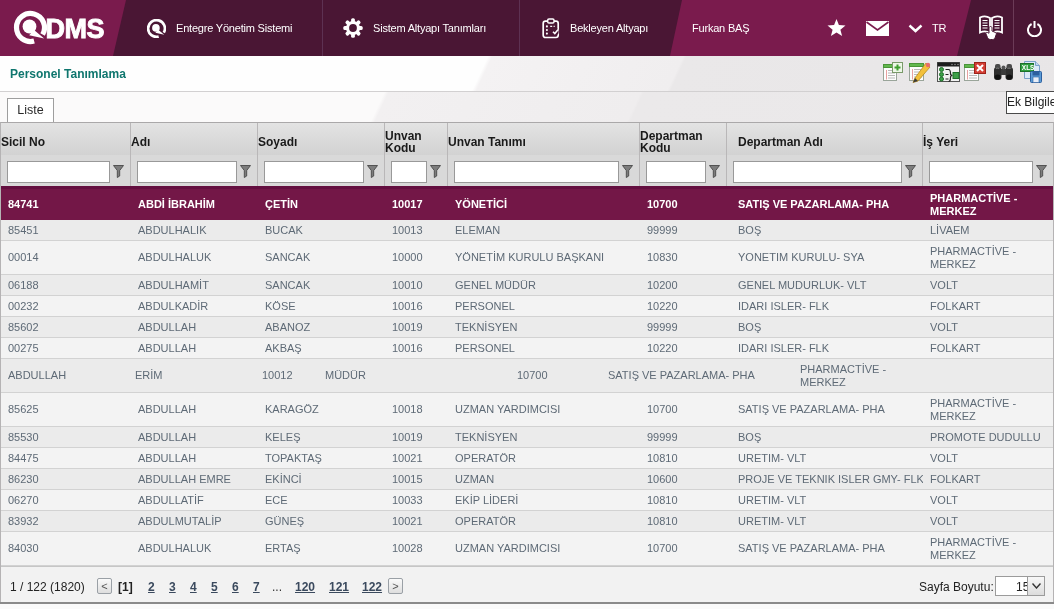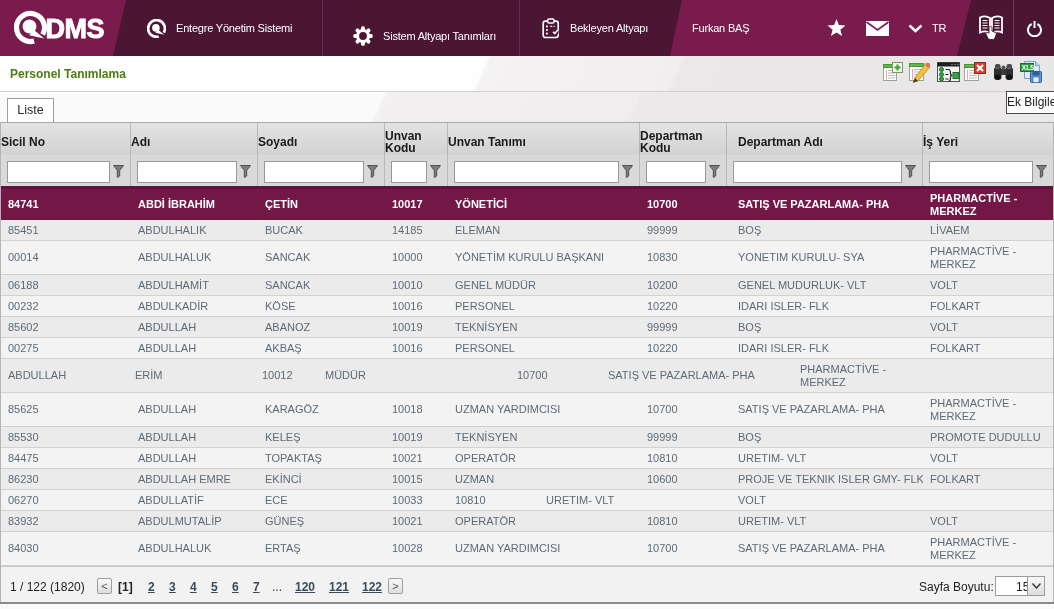--- a/index.html
+++ b/index.html
@@ -11,21 +11,21 @@
 
 
 #nav { position:absolute; left:0; top:0; width:1054px; height:56px; background:#4a1634; }
 .navsep { position:absolute; top:0; height:56px; width:1px; background:#5d3152; }
 .navitem { position:absolute; top:0; height:56px; color:#fff; font-size:11px; letter-spacing:-0.2px; display:flex; align-items:center; }
 .navitem svg { margin-right:10px; }
 
 
 #contentbg { position:absolute; left:0; top:56px; width:1054px; height:66px;
   background:linear-gradient(115deg,#fefefe 0%,#fefefe 45%,#f4f2f3 45.4%,#f0eeef 63%,#eae8e9 63.3%,#e8e6e7 100%); }
-#heading { position:absolute; left:10px; top:67px; font-size:12px; font-weight:bold; color:#4d7c0f; }
+#heading { position:absolute; left:10px; top:67px; font-size:12px; font-weight:bold; color:#0f766e; }
 #topline { position:absolute; left:0; top:91px; width:1054px; height:1px; background:#d2d0d1; }
 
 
 .tab { position:absolute; top:98px; height:24px; border:1px solid #9e9e9e; border-bottom:none;
   font-size:12.5px; color:#2a2a2a; text-align:center; line-height:23px; }
 #tab1 { left:7px; width:47px; background:#fff; }
 #tab2 { left:55px; width:52px; background:#dcdcdc;margin-top:40px; }
 
 
 .tbi { position:absolute; top:61px; }
@@ -88,21 +88,21 @@
   <div class="navitem" style="left:147px;">
     <svg width="19" height="19" viewBox="0 0 33 33">
       <path d="M 20.28 30.6 A 14.6 14.6 0 1 1 29.14 23.8" fill="none" stroke="#fff" stroke-width="4.6"></path>
       <circle cx="15.5" cy="15.5" r="6.6" fill="#fff"></circle>
       <path d="M 19.5 18.8 L 30 27.3 L 14.5 23.8 Z" fill="#fff"></path>
     </svg>
     <span>Entegre Yönetim Sistemi</span>
   </div>
   <div class="navsep" style="left:322px;"></div>
 
-  <div class="navitem" style="left:353px;margin-top:8px;">
+  <div class="navitem" style="left:343px;">
     <svg width="20" height="20" viewBox="0 0 20 20">
       <g fill="#fff">
         <rect x="8.1" y="0.3" width="3.8" height="5" rx="1.5"></rect>
         <rect x="8.1" y="0.3" width="3.8" height="5" rx="1.5" transform="rotate(45 10 10)"></rect>
         <rect x="8.1" y="0.3" width="3.8" height="5" rx="1.5" transform="rotate(90 10 10)"></rect>
         <rect x="8.1" y="0.3" width="3.8" height="5" rx="1.5" transform="rotate(135 10 10)"></rect>
         <rect x="8.1" y="0.3" width="3.8" height="5" rx="1.5" transform="rotate(180 10 10)"></rect>
         <rect x="8.1" y="0.3" width="3.8" height="5" rx="1.5" transform="rotate(225 10 10)"></rect>
         <rect x="8.1" y="0.3" width="3.8" height="5" rx="1.5" transform="rotate(270 10 10)"></rect>
         <rect x="8.1" y="0.3" width="3.8" height="5" rx="1.5" transform="rotate(315 10 10)"></rect>
@@ -293,21 +293,21 @@
           <div class="dcell c4">10017</div>
           <div class="dcell c5">YÖNETİCİ</div>
           <div class="dcell c6">10700</div>
           <div class="dcell c7">SATIŞ VE PAZARLAMA- PHA</div>
           <div class="dcell c8">PHARMACTİVE -<br>MERKEZ</div>
         </div>
         <div class="drow even" style="height:21px;">
           <div class="dcell c1">85451</div>
           <div class="dcell c2">ABDULHALIK</div>
           <div class="dcell c3">BUCAK</div>
-          <div class="dcell c4">14185</div>
+          <div class="dcell c4">10013</div>
           <div class="dcell c5">ELEMAN</div>
           <div class="dcell c6">99999</div>
           <div class="dcell c7">BOŞ</div>
           <div class="dcell c8">LİVAEM</div>
         </div>
         <div class="drow odd" style="height:34px;">
           <div class="dcell c1">00014</div>
           <div class="dcell c2">ABDULHALUK</div>
           <div class="dcell c3">SANCAK</div>
           <div class="dcell c4">10000</div>
@@ -403,20 +403,21 @@
           <div class="dcell c5">UZMAN</div>
           <div class="dcell c6">10600</div>
           <div class="dcell c7">PROJE VE TEKNIK ISLER GMY- FLK</div>
           <div class="dcell c8">FOLKART</div>
         </div>
         <div class="drow odd" style="height:21px;">
           <div class="dcell c1">06270</div>
           <div class="dcell c2">ABDULLATİF</div>
           <div class="dcell c3">ECE</div>
           <div class="dcell c4">10033</div>
+          <div class="dcell c5">EKİP LİDERİ</div>
           <div class="dcell c6">10810</div>
           <div class="dcell c7">URETIM- VLT</div>
           <div class="dcell c8">VOLT</div>
         </div>
         <div class="drow even" style="height:21px;">
           <div class="dcell c1">83932</div>
           <div class="dcell c2">ABDULMUTALİP</div>
           <div class="dcell c3">GÜNEŞ</div>
           <div class="dcell c4">10021</div>
           <div class="dcell c5">OPERATÖR</div>

